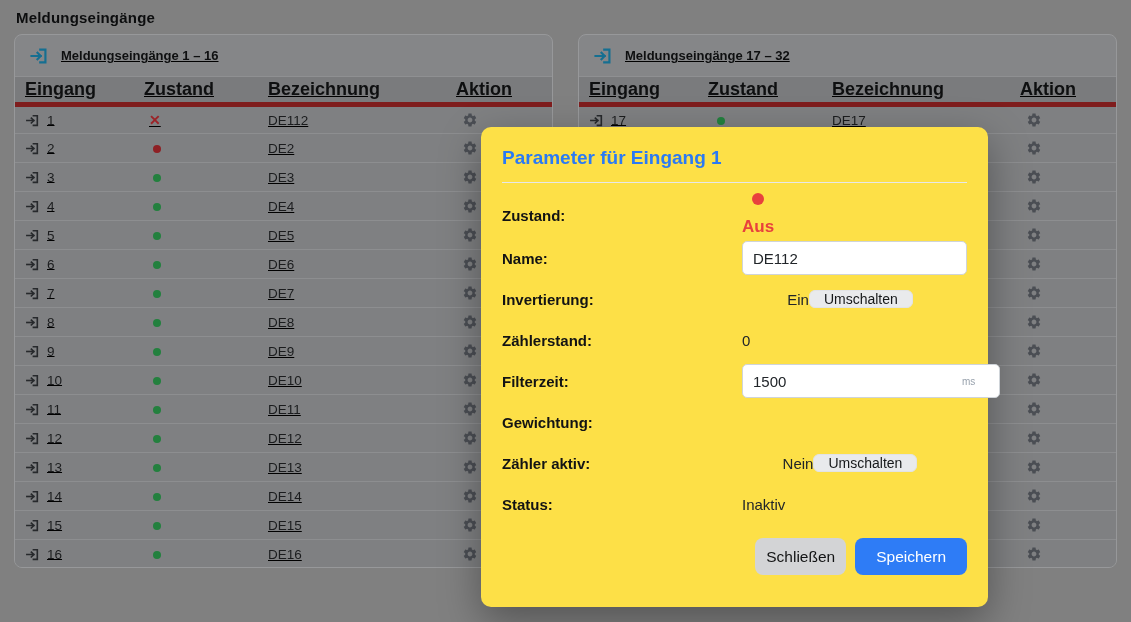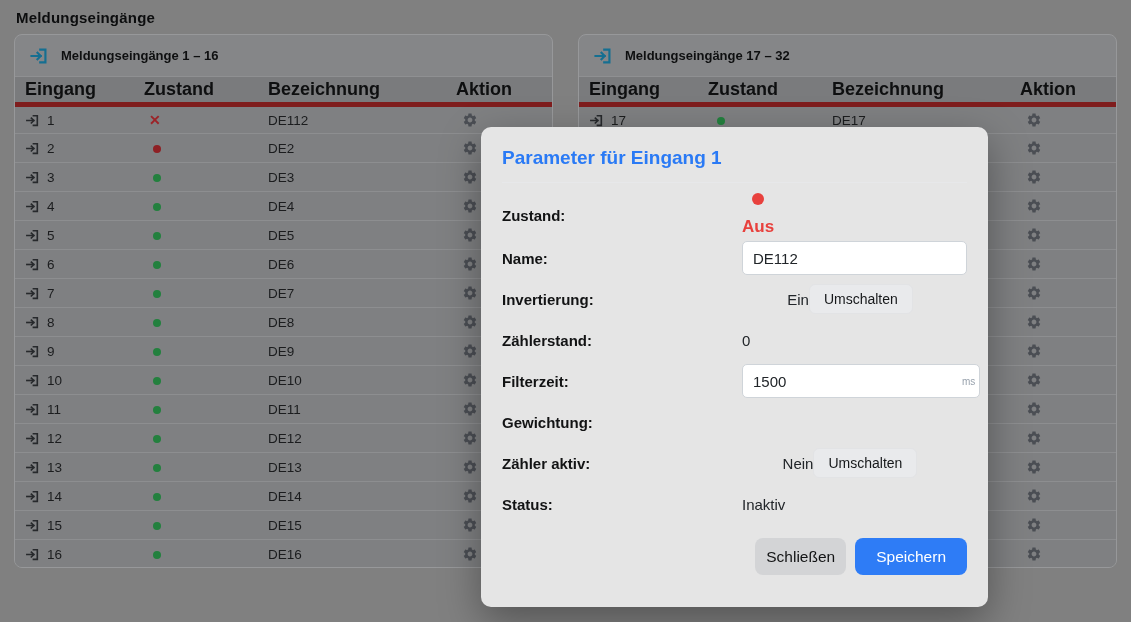--- a/index.html
+++ b/index.html
@@ -16,20 +16,21 @@
     padding: 9px 0 0 16px; letter-spacing: .2px;
   }
   .cards { display: flex; gap: 25px; padding: 8px 14px 0 14px; }
   .card {
     flex: 1;
     background: #858688;
     border: 1px solid #97989a;
     border-radius: 8px;
     overflow: hidden;
     height: 534px;
+    text-decoration: underline;
   }
   .card-header {
     display: flex; align-items: center; gap: 12px;
     height: 41px; padding: 0 14px;
   }
   .card-title { font-size: 13px; font-weight: 700; color: #0e0f10; }
   table { width: 100%; border-collapse: collapse; table-layout: fixed; }
   col.c1 { width: 119px; } col.c2 { width: 124px; } col.c3 { width: 188px; }
   thead th {
     height: 28px; text-align: left; padding: 0 0 0 10px;
@@ -53,21 +54,21 @@
   .dot.green { background: #23803e; }
   .dot.red { background: #8e2025; }
   .xmark { font-weight: 900; color: #9c2328; font-size: 14px; margin-left: 5px; }
   .gear { display: inline-flex; margin-left: 6px; cursor: pointer; vertical-align: middle; }
 
   
   .modal-backdrop { position: absolute; inset: 0; background: rgba(0,0,0,0); z-index: 5; }
   .modal {
     position: absolute; left: 481px; top: 127px;
     width: 507px; height: 480px;
-    background: #e5e5e5; border-radius: 10px;
+    background: #fde047; border-radius: 10px;
     box-shadow: 0 14px 40px rgba(0,0,0,0.35);
     z-index: 10;
     padding: 20px 21px 18px 21px;
   }
   .modal-title { font-size: 19px; font-weight: 700; color: #2a7af5; margin-bottom: 13px; }
   .modal-divider { border: none; border-top: 1px solid #e7e8ea; margin-bottom: 10px; }
   .field-row {
     display: grid; grid-template-columns: 240px 1fr;
     align-items: center; min-height: 40px; margin-bottom: 1px;
   }
@@ -75,31 +76,31 @@
   .field-value { font-size: 15px; color: #212529; display: flex; align-items: center; }
   .status-value { color: #e8413d; font-weight: 700; font-size: 17px; display: inline-flex; align-items: center; gap: 12px; flex-direction: column; }
   .status-dot-big { width: 12px; height: 12px; border-radius: 50%; background: #e8413d; display: inline-block; }
   .field-input, .input-shell {
     width: 100%; height: 34px;
     border: 1px solid #cfd4d9; border-radius: 5px;
     font-size: 15px; color: #212529;
     font-family: "Liberation Sans", sans-serif;
   }
   .field-input { padding: 0 10px; outline: none; background: #fff; }
-  .input-shell { display: flex; align-items: center; background: #fff; padding-right: 4px; }
+  .input-shell { display: flex; align-items: center; background: #fff; padding-right: 24px; }
   .input-shell input {
     flex: 1; border: none; outline: none; height: 100%;
     padding: 0 10px; font-size: 15px; color: #212529;
     font-family: "Liberation Sans", sans-serif; border-radius: 5px;
     min-width: 0; background: transparent;
   }
   .input-suffix { font-size: 10px; color: #98a2ad; }
   .toggle-cell { justify-content: center; }
   .toggle-btn {
-    height: 30px; padding: 0 14px; margin-right: 9px;
+    height: 18px; padding: 0 14px; margin-right: 9px;
     background: #e9eaec; border: 1px solid #e2e3e5; border-radius: 6px;
     font-size: 14px; color: #16181a; cursor: pointer;
     font-family: "Liberation Sans", sans-serif;
   }
   .modal-footer { display: flex; justify-content: flex-end; gap: 9px; margin-top: 14px; }
   .btn { height: 37px; border: none; border-radius: 8px; font-size: 15.5px; cursor: pointer;
          font-family: "Liberation Sans", sans-serif; }
   .btn-close { background: #d3d4d6; color: #121314; padding: 0 11px; }
   .btn-save  { background: #2e7cf6; color: #ffffff; padding: 0 21px; }
 </style>

